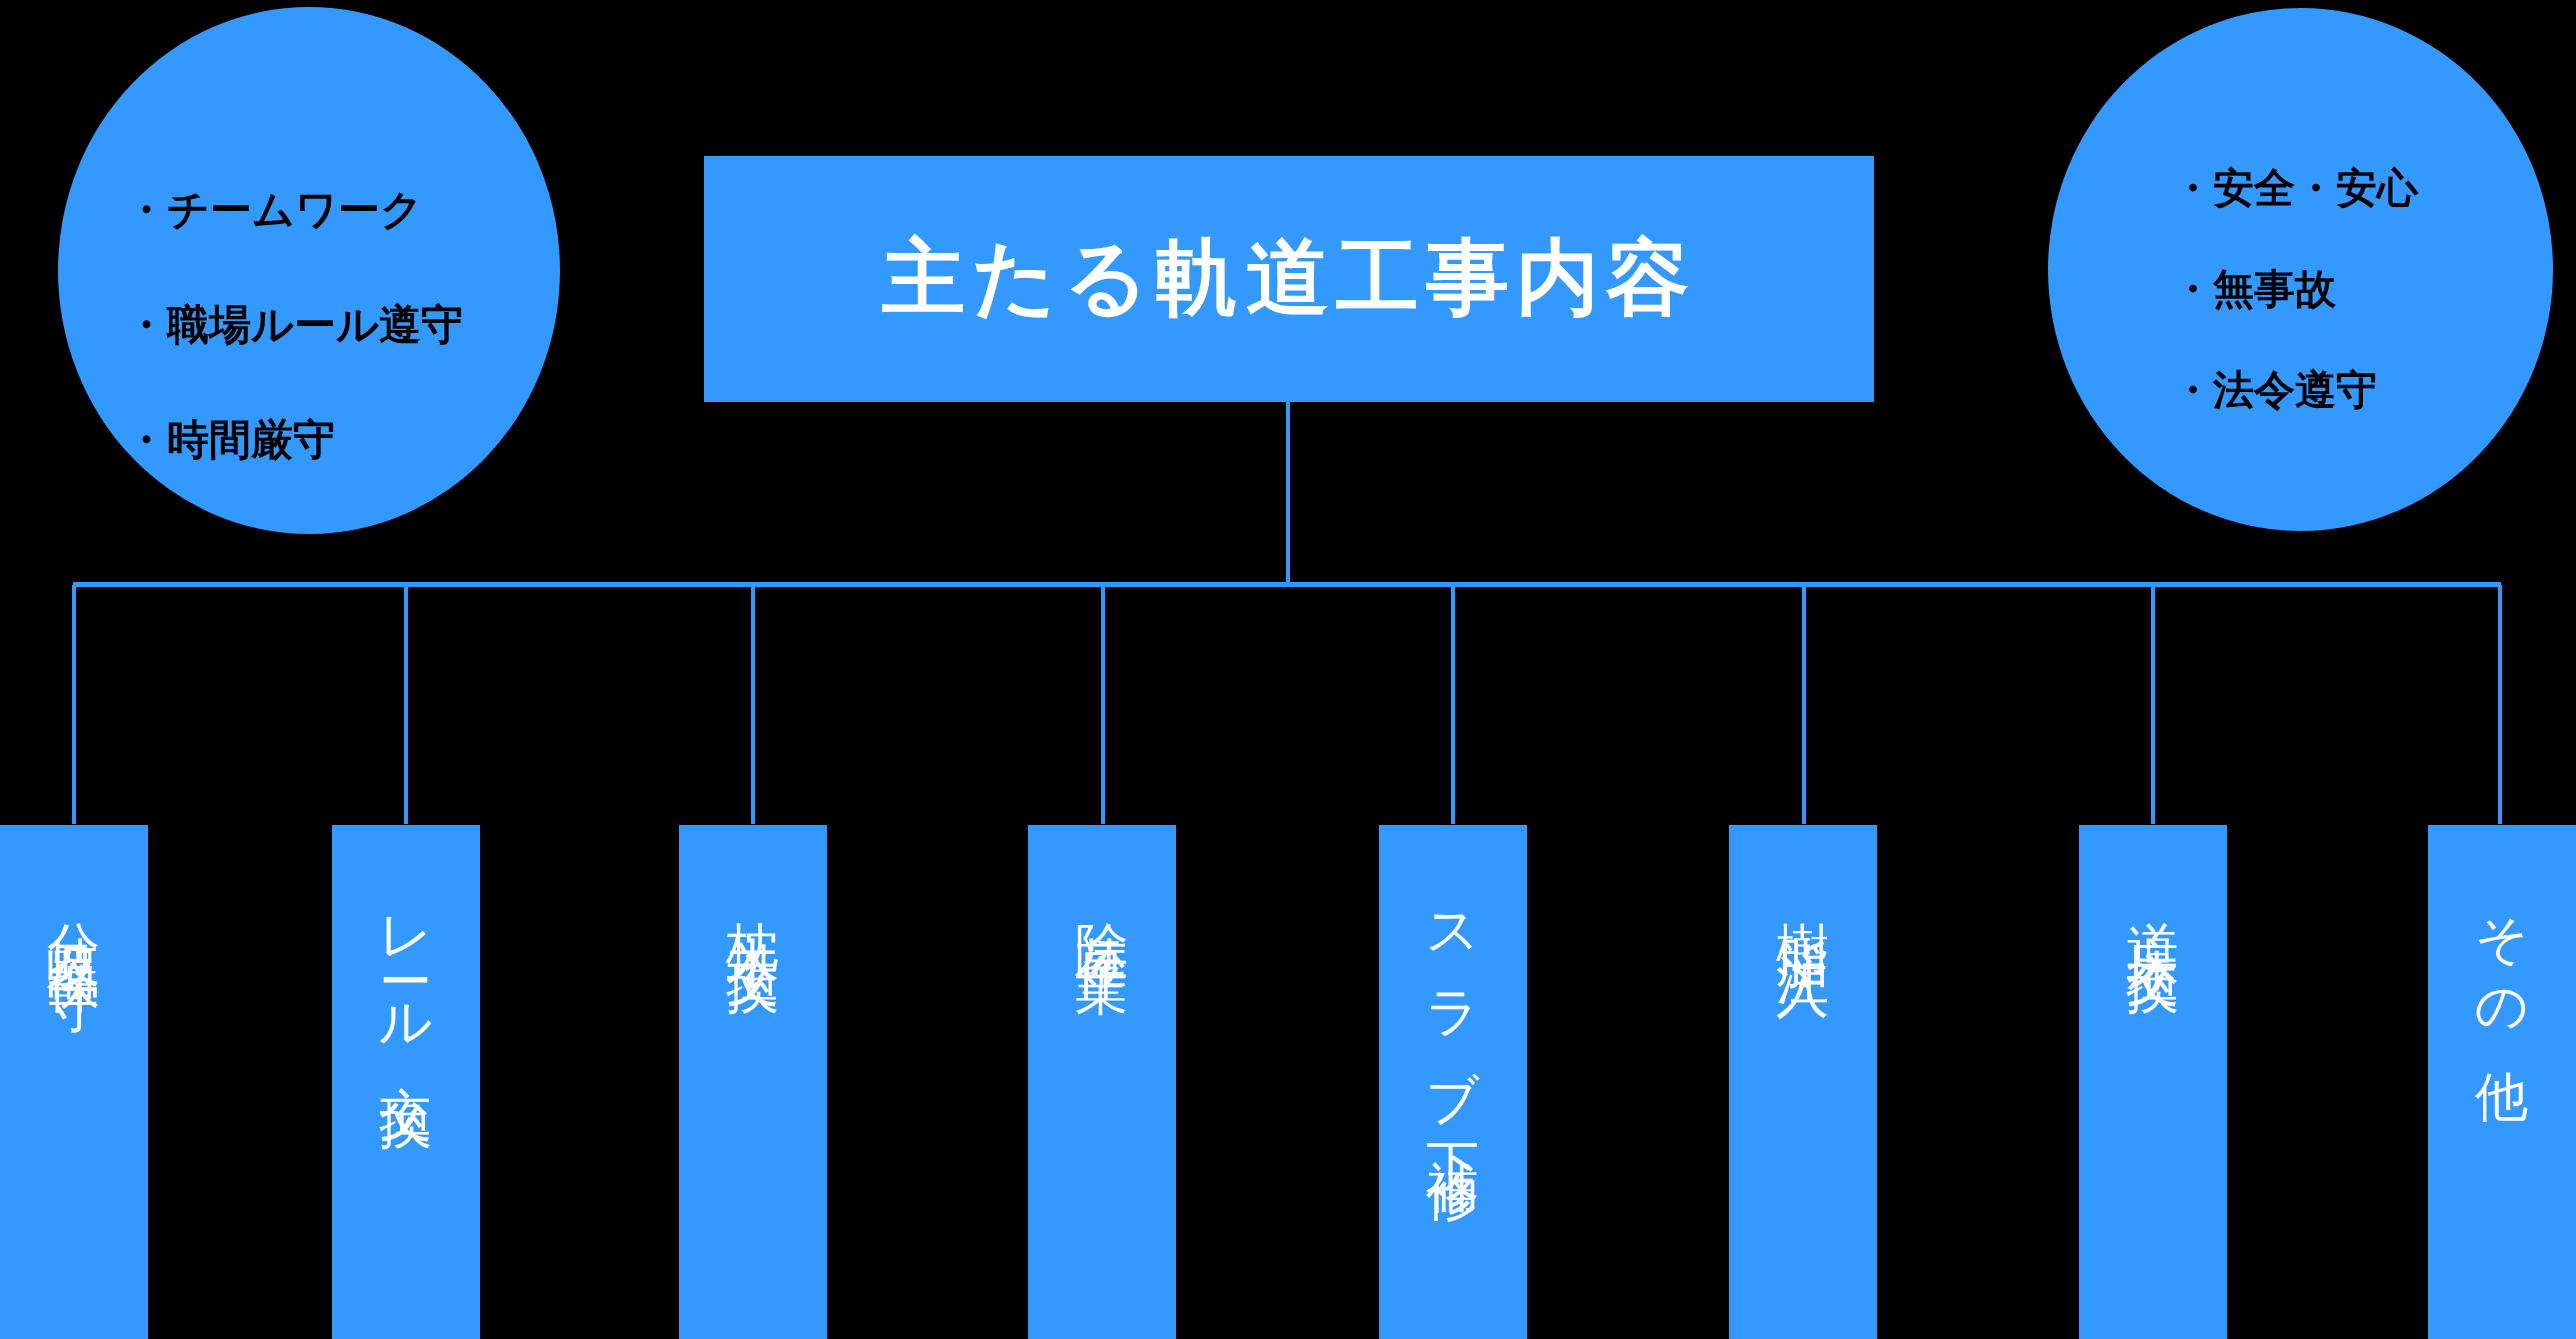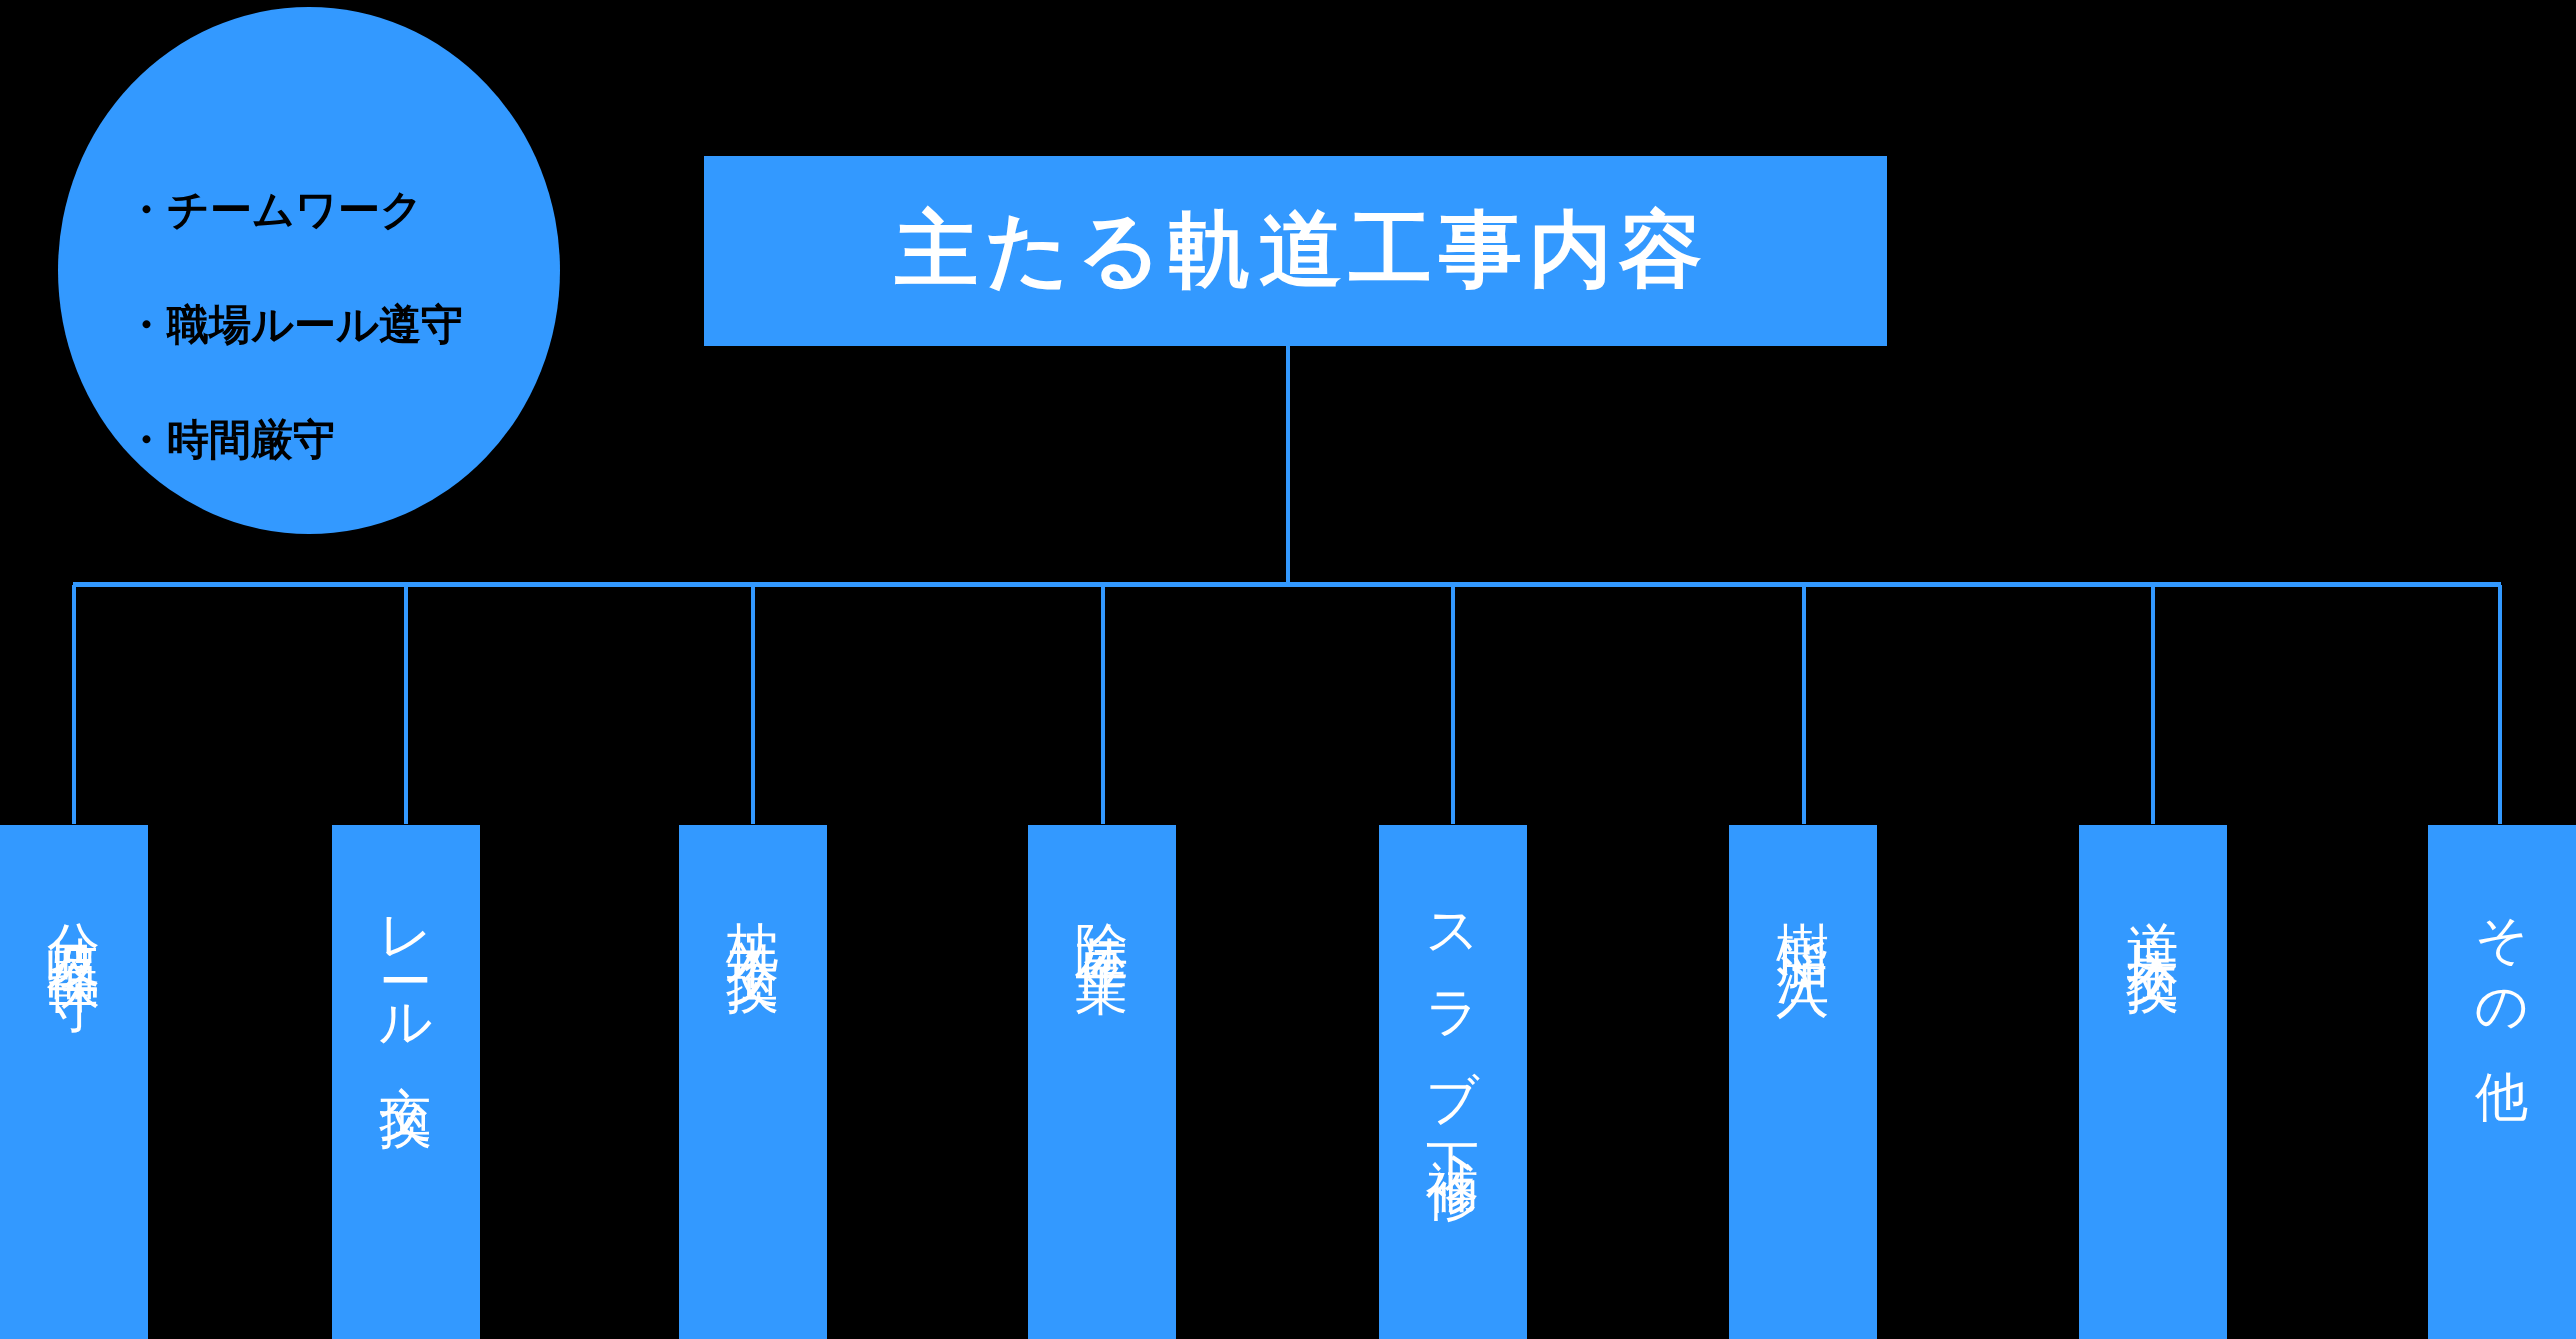--- a/index.html
+++ b/index.html
@@ -31,26 +31,25 @@
     font-weight: 700;
     white-space: nowrap;
   }
   #left-circle .vlist  { left: 67px;  top: 145px; font-size: 42px; line-height: 115px; }
   #right-circle .vlist { left: 124px; top: 130px; font-size: 41px; line-height: 101px; }
 
   
   .title-box {
     position: absolute;
     left: 704px; top: 156px;
-    width: 1170px; height: 190px;
+    width: 1170px; height: 246px;
     background: #3399FF;
     display: flex;
     align-items: center;
     justify-content: center;
-    padding-left: 13px;
   }
   .title-box .title {
     color: #FFFFFF;
     font-size: 83px;
     font-weight: 700;
     letter-spacing: 7px;
     white-space: nowrap;
   }
 
   
@@ -90,20 +89,27 @@
 <div class="stage">
 
   <div class="circle" id="left-circle">
     <div class="vlist">
       <div>・チームワーク</div>
       <div>・職場ルール遵守</div>
       <div>・時間厳守</div>
     </div>
   </div>
 
+  <div class="circle" id="right-circle">
+    <div class="vlist">
+      <div>・安全・安心</div>
+      <div>・無事故</div>
+      <div>・法令遵守</div>
+    </div>
+  </div>
 
   <div class="title-box">
     <span class="title">主たる軌道工事内容</span>
   </div>
 
   <div class="line trunk"></div>
   <div class="line hbar"></div>
   <div class="line stub" style="left:72px"></div>
   <div class="line stub" style="left:404px"></div>
   <div class="line stub" style="left:751px"></div>

